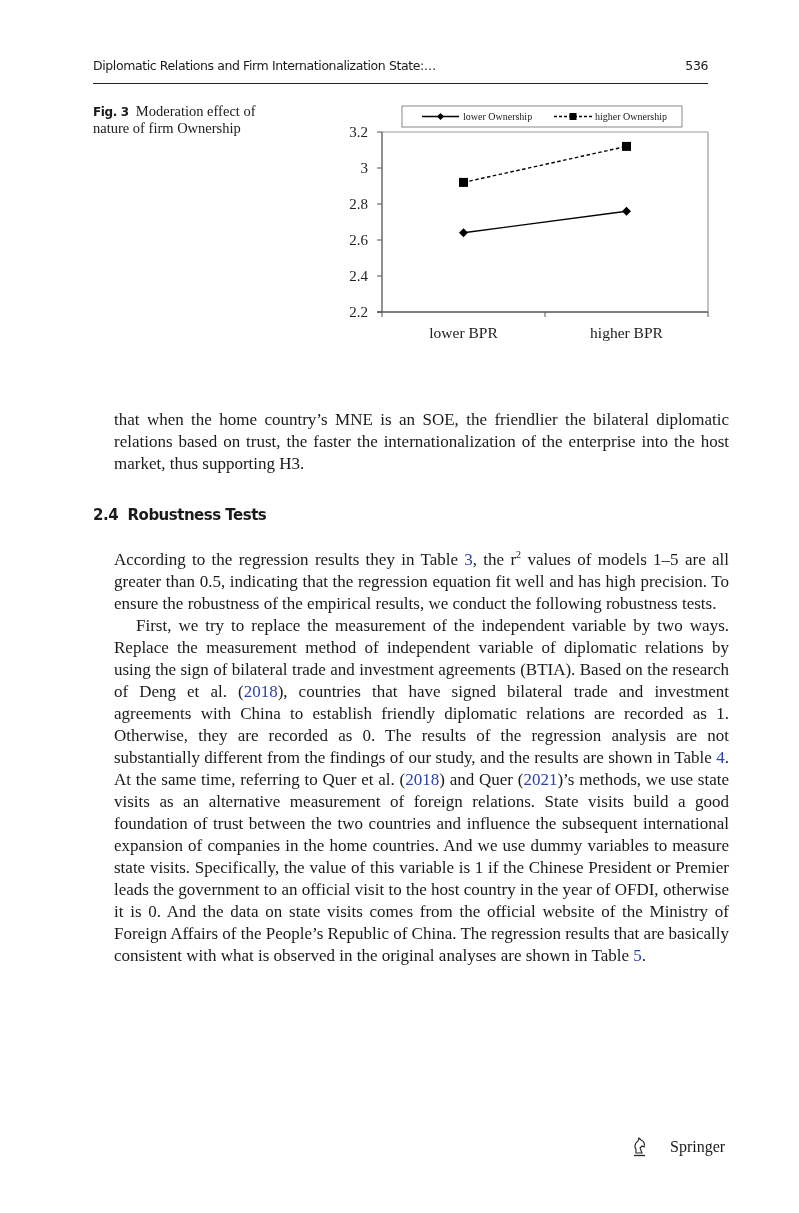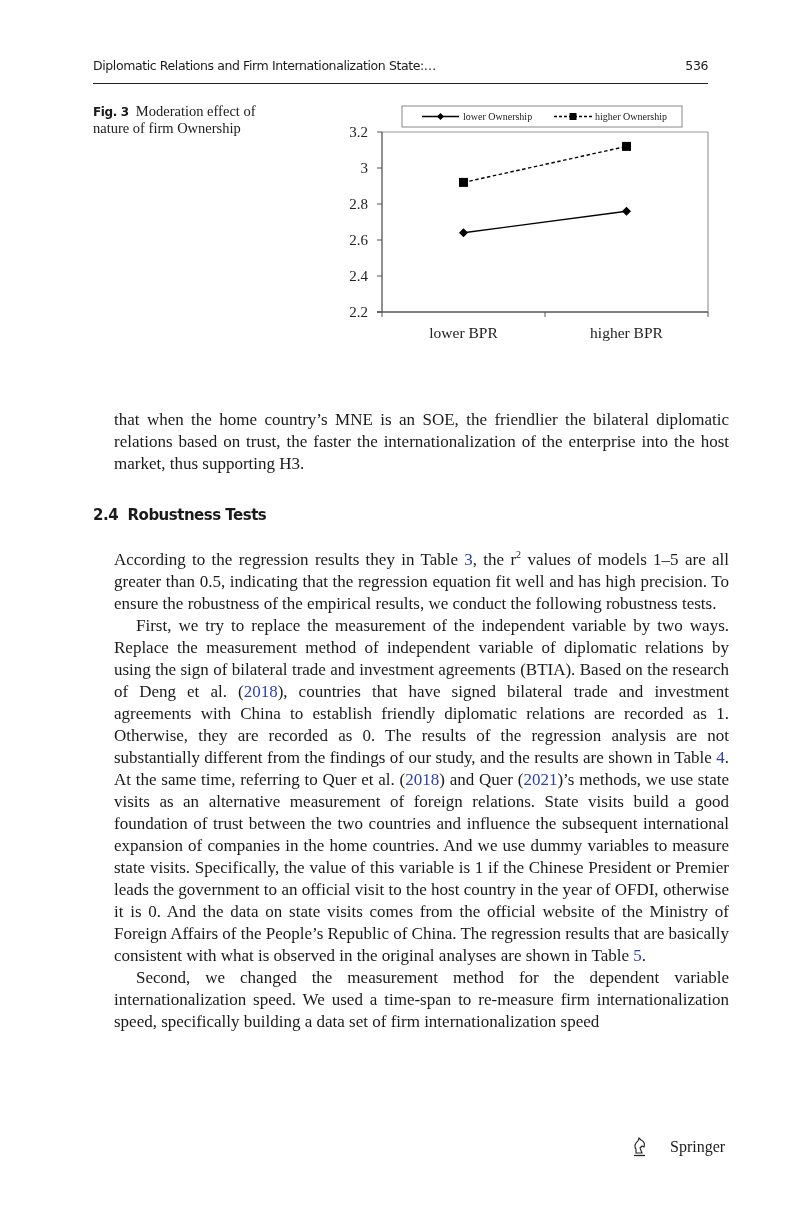--- a/index.html
+++ b/index.html
@@ -85,21 +85,20 @@
 </div>
 
 <div class="section-heading">
   <span>2.4</span>&nbsp;
   <span>Robustness Tests</span>
 </div>
 
 <div class="body-text" style="top:549px;">
   <p><span>According to the regression results they in Table </span><a class="cite">3</a><span>, the r</span><sup style="font-size:10px;line-height:0;">2</sup><span> values of models 1–5 are all greater than 0.5, indicating that the regression equation fit well and has high precision. To ensure the robustness of the empirical results, we conduct the following robustness tests.</span></p>
   <p class="indent"><span>First, we try to replace the measurement of the independent variable by two ways. Replace the measurement method of independent variable of diplomatic relations by using the sign of bilateral trade and investment agreements (BTIA). Based on the research of Deng et al. (</span><a class="cite">2018</a><span>), countries that have signed bilateral trade and investment agreements with China to establish friendly diplomatic relations are recorded as 1. Otherwise, they are recorded as 0. The results of the regression analysis are not substantially different from the findings of our study, and the results are shown in Table </span><a class="cite">4</a><span>. At the same time, referring to Quer et al. (</span><a class="cite">2018</a><span>) and Quer (</span><a class="cite">2021</a><span>)’s methods, we use state visits as an alternative measurement of foreign relations. State visits build a good foundation of trust between the two countries and influence the subsequent international expansion of companies in the home countries. And we use dummy variables to measure state visits. Specifically, the value of this variable is 1 if the Chinese President or Premier leads the government to an official visit to the host country in the year of OFDI, otherwise it is 0. And the data on state visits comes from the official website of the Ministry of Foreign Affairs of the People’s Republic of China. The regression results that are basically consistent with what is observed in the original analyses are shown in Table </span><a class="cite">5</a><span>.</span></p>
-  <p class="indent">Second, we changed the measurement method for the dependent variable internationalization speed. We used a time-span to re-measure firm internationalization speed, specifically building a data set of firm internationalization speed</p>
 </div>
 
 <div class="springer">
   <svg width="16" height="20" viewBox="0 0 16 20">
     <path d="M4,16 L4,12 C2,10 3,6 6,4 L7,1 L9,3 C12,4 13,7 12,10 L10,9 L8,11 L10,16 Z" fill="none" stroke="#222" stroke-width="1.1"></path>
     <line x1="2" y1="18.5" x2="13" y2="18.5" stroke="#222" stroke-width="1.3"></line>
   </svg>
   <span>Springer</span>
 </div>
 

